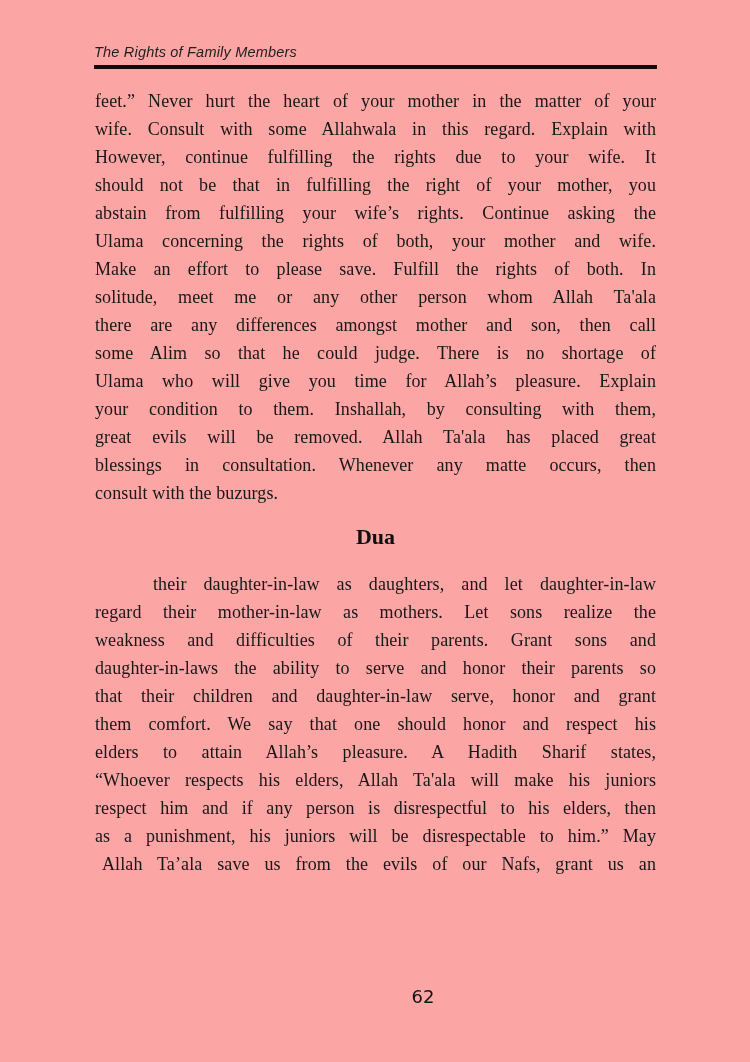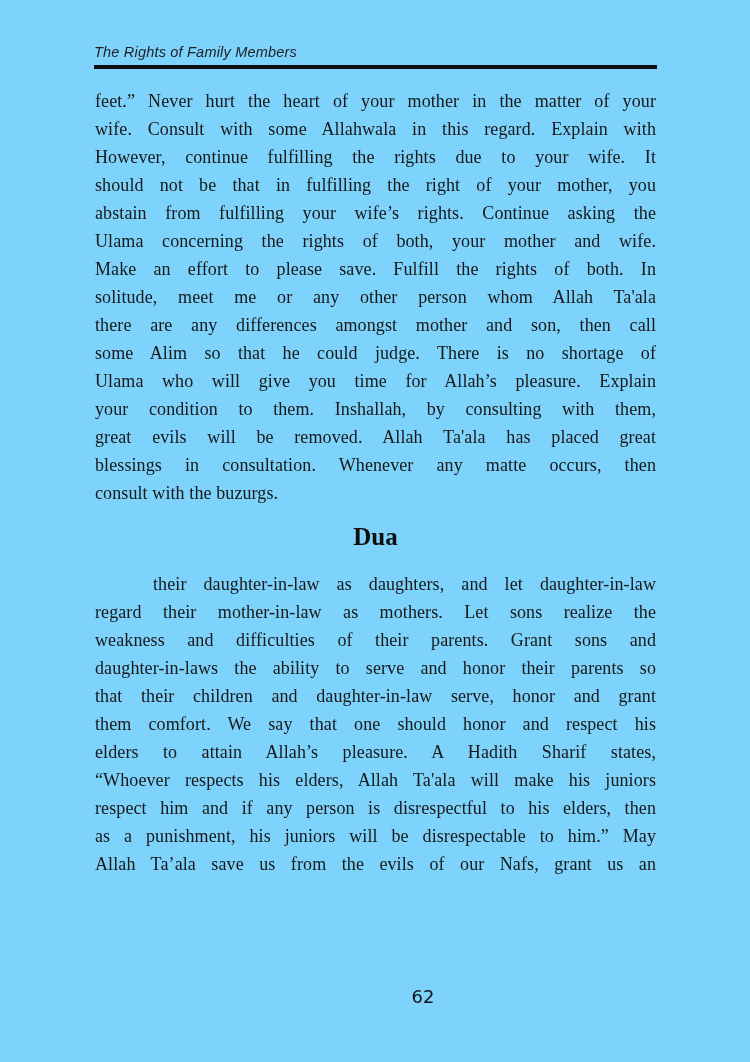--- a/index.html
+++ b/index.html
@@ -5,21 +5,21 @@
   html, body {
     margin: 0;
     padding: 0;
     background: #e8e8e8;
   }
   .page {
     position: relative;
     width: 750px;
     height: 1062px;
     margin: 0 auto;
-    background: #7dd3fc;
+    background: #fca5a5;
     color: #1a1a1a;
     font-family: "Liberation Serif", "DejaVu Serif", serif;
     overflow: hidden;
   }
   .header {
     position: absolute;
     left: 94px;
     top: 44px;
     width: 563px;
   }
@@ -47,27 +47,28 @@
     text-align: justify;
     text-align-last: justify;
     letter-spacing: 0.1px;
     color: #181818;
   }
   .para1 .tline.last {
     text-align-last: left;
   }
   .para2 .tline.last {
     text-align-last: justify;
+    margin-left: 7px;
   }
   .para2 .tline:first-child {
     text-indent: 58px;
   }
   .dua-heading {
     margin: 11px 0 15px 0;
-    font-size: 25px;
+    font-size: 22px;
     line-height: 37px;
     font-weight: bold;
     text-align: center;
     color: #0f0f0f;
   }
   .page-number {
     position: absolute;
     top: 986px;
     left: 0;
     width: 750px;

